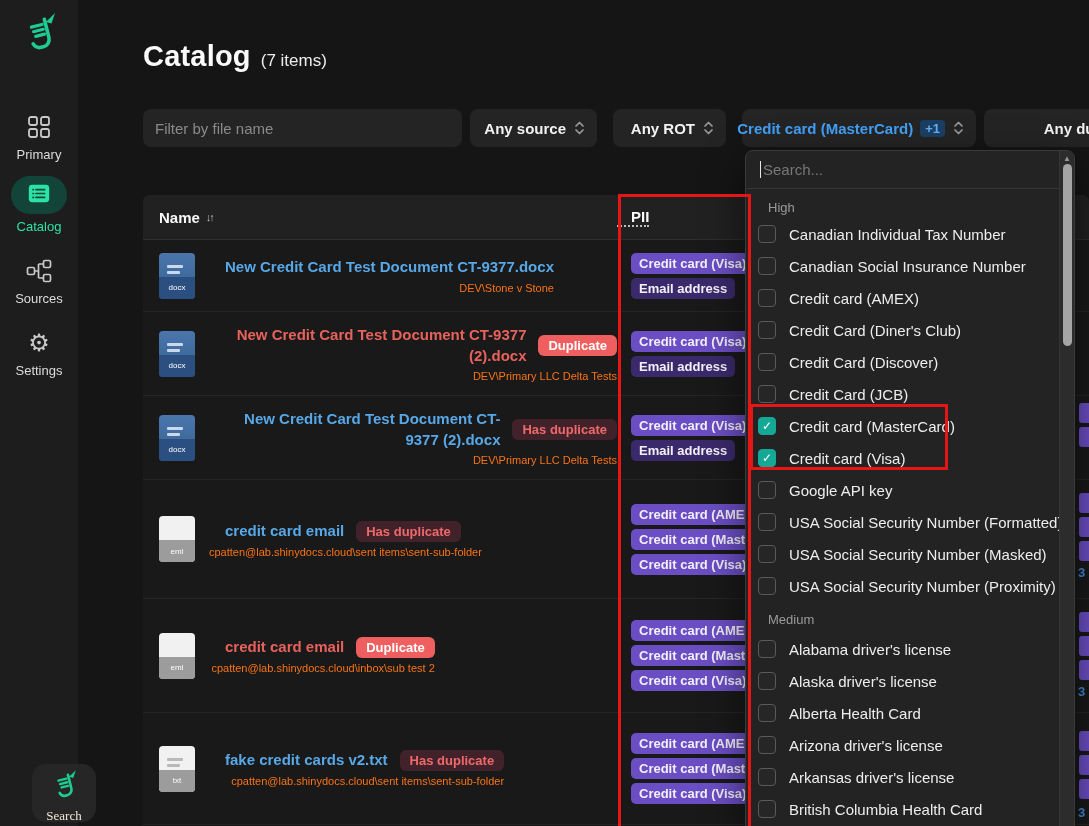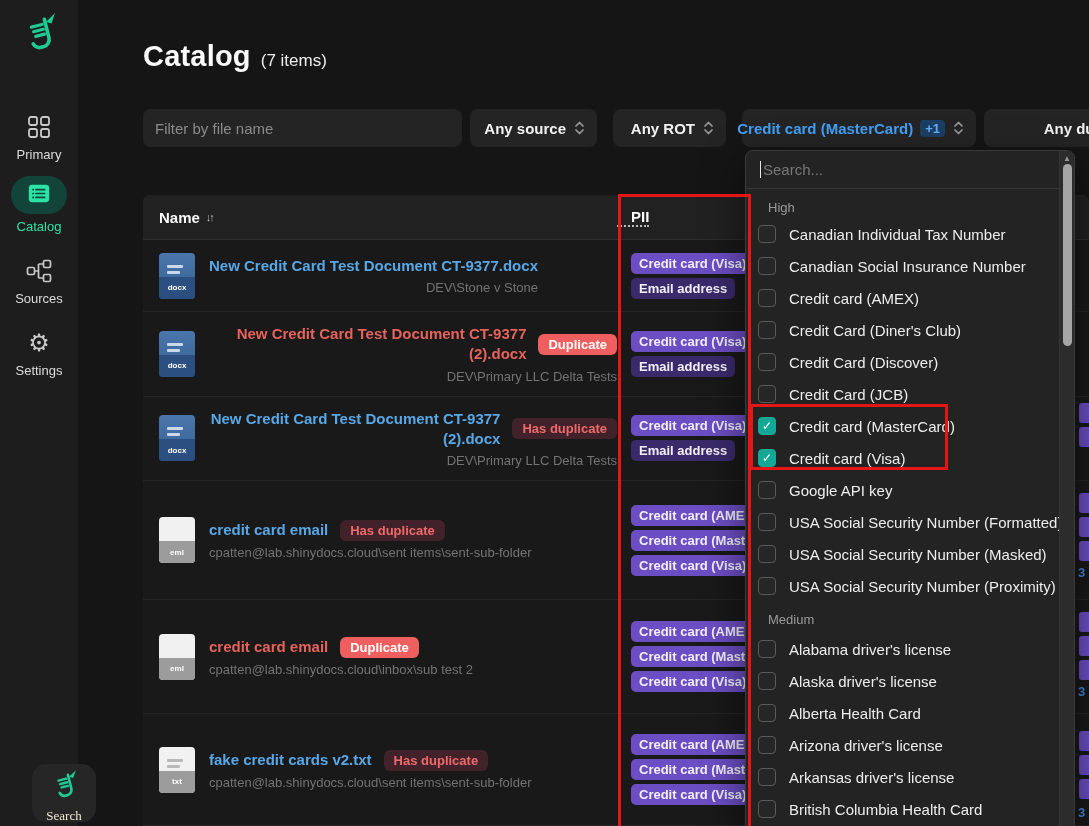--- a/index.html
+++ b/index.html
@@ -51,34 +51,34 @@
   
   .table{position:absolute;left:143px;top:195px;width:946px;z-index:1;text-align:right;}
   .thead{height:45px;background:#212121;border-radius:6px 6px 0 0;display:flex;align-items:center;border-bottom:1px solid #2e2e2e;}
   .th-name{flex:0 0 474px;padding-left:16px;font-size:15px;font-weight:700;color:#fafafa;display:flex;align-items:center;gap:6px;cursor:pointer;}
   .sort-ic{font-size:11px;color:#bdbdbd;letter-spacing:-2px;font-weight:400;}
   .th-pii{padding-left:14px;font-size:15px;font-weight:700;color:#fafafa;border-bottom:2px dotted #bdbdbd;cursor:help;}
   .trow{display:flex;background:#191919;border-bottom:1px solid #252525;}
   .cell-name{flex:0 0 474px;padding:12px 0 12px 16px;display:flex;gap:14px;align-items:center;}
   .cell-pii{flex:1;padding:10px 0 10px 14px;display:flex;flex-direction:column;gap:4px;justify-content:center;align-items:flex-start;}
   .fi{position:relative;flex:0 0 36px;width:36px;height:46px;border-radius:4px;overflow:hidden;}
-  .fi .strip{position:absolute;left:0;right:0;bottom:0;height:22px;display:flex;align-items:center;justify-content:center;font-size:8px;font-weight:700;color:#fff;}
+  .fi .strip{position:absolute;left:0;right:0;bottom:0;height:22px;display:flex;align-items:center;justify-content:center;font-size:8px;font-weight:400;color:#fff;}
   .fi .l1,.fi .l2{position:absolute;left:8px;height:3px;border-radius:1px;}
   .fi .l1{top:12px;width:16px;} .fi .l2{top:18px;width:13px;}
   .fi-docx{background:linear-gradient(#4b76ad,#35608f);}
   .fi-docx .strip{background:#2b4f80;}
   .fi-docx .l1,.fi-docx .l2{background:#c9d8ea;}
   .fi-eml{background:#f1f1f1;} .fi-eml .strip{background:#9c9c9c;}
   .fi-txt{background:#f1f1f1;} .fi-txt .strip{background:#9c9c9c;}
   .fi-txt .l1,.fi-txt .l2{background:#b9b9b9;}
   .meta{display:flex;flex-direction:column;gap:4px;min-width:0;}
-  .nameline{display:flex;align-items:center;gap:12px;}
+  .nameline{display:flex;align-items:center;gap:12px;margin-left:16px;}
   .fname{font-size:15px;font-weight:700;line-height:1.35;max-width:380px;cursor:pointer;}
   .fname.blue{color:var(--link-blue);} .fname.red{color:#e8625c;}
-  .fpath{font-size:13px;color:#737373;}
+  .fpath{font-size:11px;color:#f97316;}
   .rbadge{flex:0 0 auto;font-size:13px;font-weight:600;border-radius:6px;padding:3px 10px;white-space:nowrap;}
   .rbadge.solid{background:var(--dup-red);color:#fff;}
   .rbadge.subtle{background:var(--hasdup-bg);color:var(--hasdup-text);}
   .pbadge{font-size:13px;font-weight:600;color:#f3f0fa;border-radius:5px;padding:2px 8px;white-space:nowrap;height:21px;display:flex;align-items:center;}
   .pbadge.lite{background:var(--badge-purple);}
   .pbadge.dark{background:var(--badge-purple-dark);}
   
   .dd{position:absolute;left:745px;top:150px;width:330px;height:680px;background:#232323;border:1px solid #3a3a3a;border-radius:8px 8px 0 0;box-shadow:0 14px 40px rgba(0,0,0,.55);z-index:10;overflow:hidden;}
   .dd-search{height:38px;display:flex;align-items:center;gap:2px;padding:0 14px;border-bottom:1px solid #363636;}
   .caret{width:1px;height:17px;background:#e8e8e8;}

